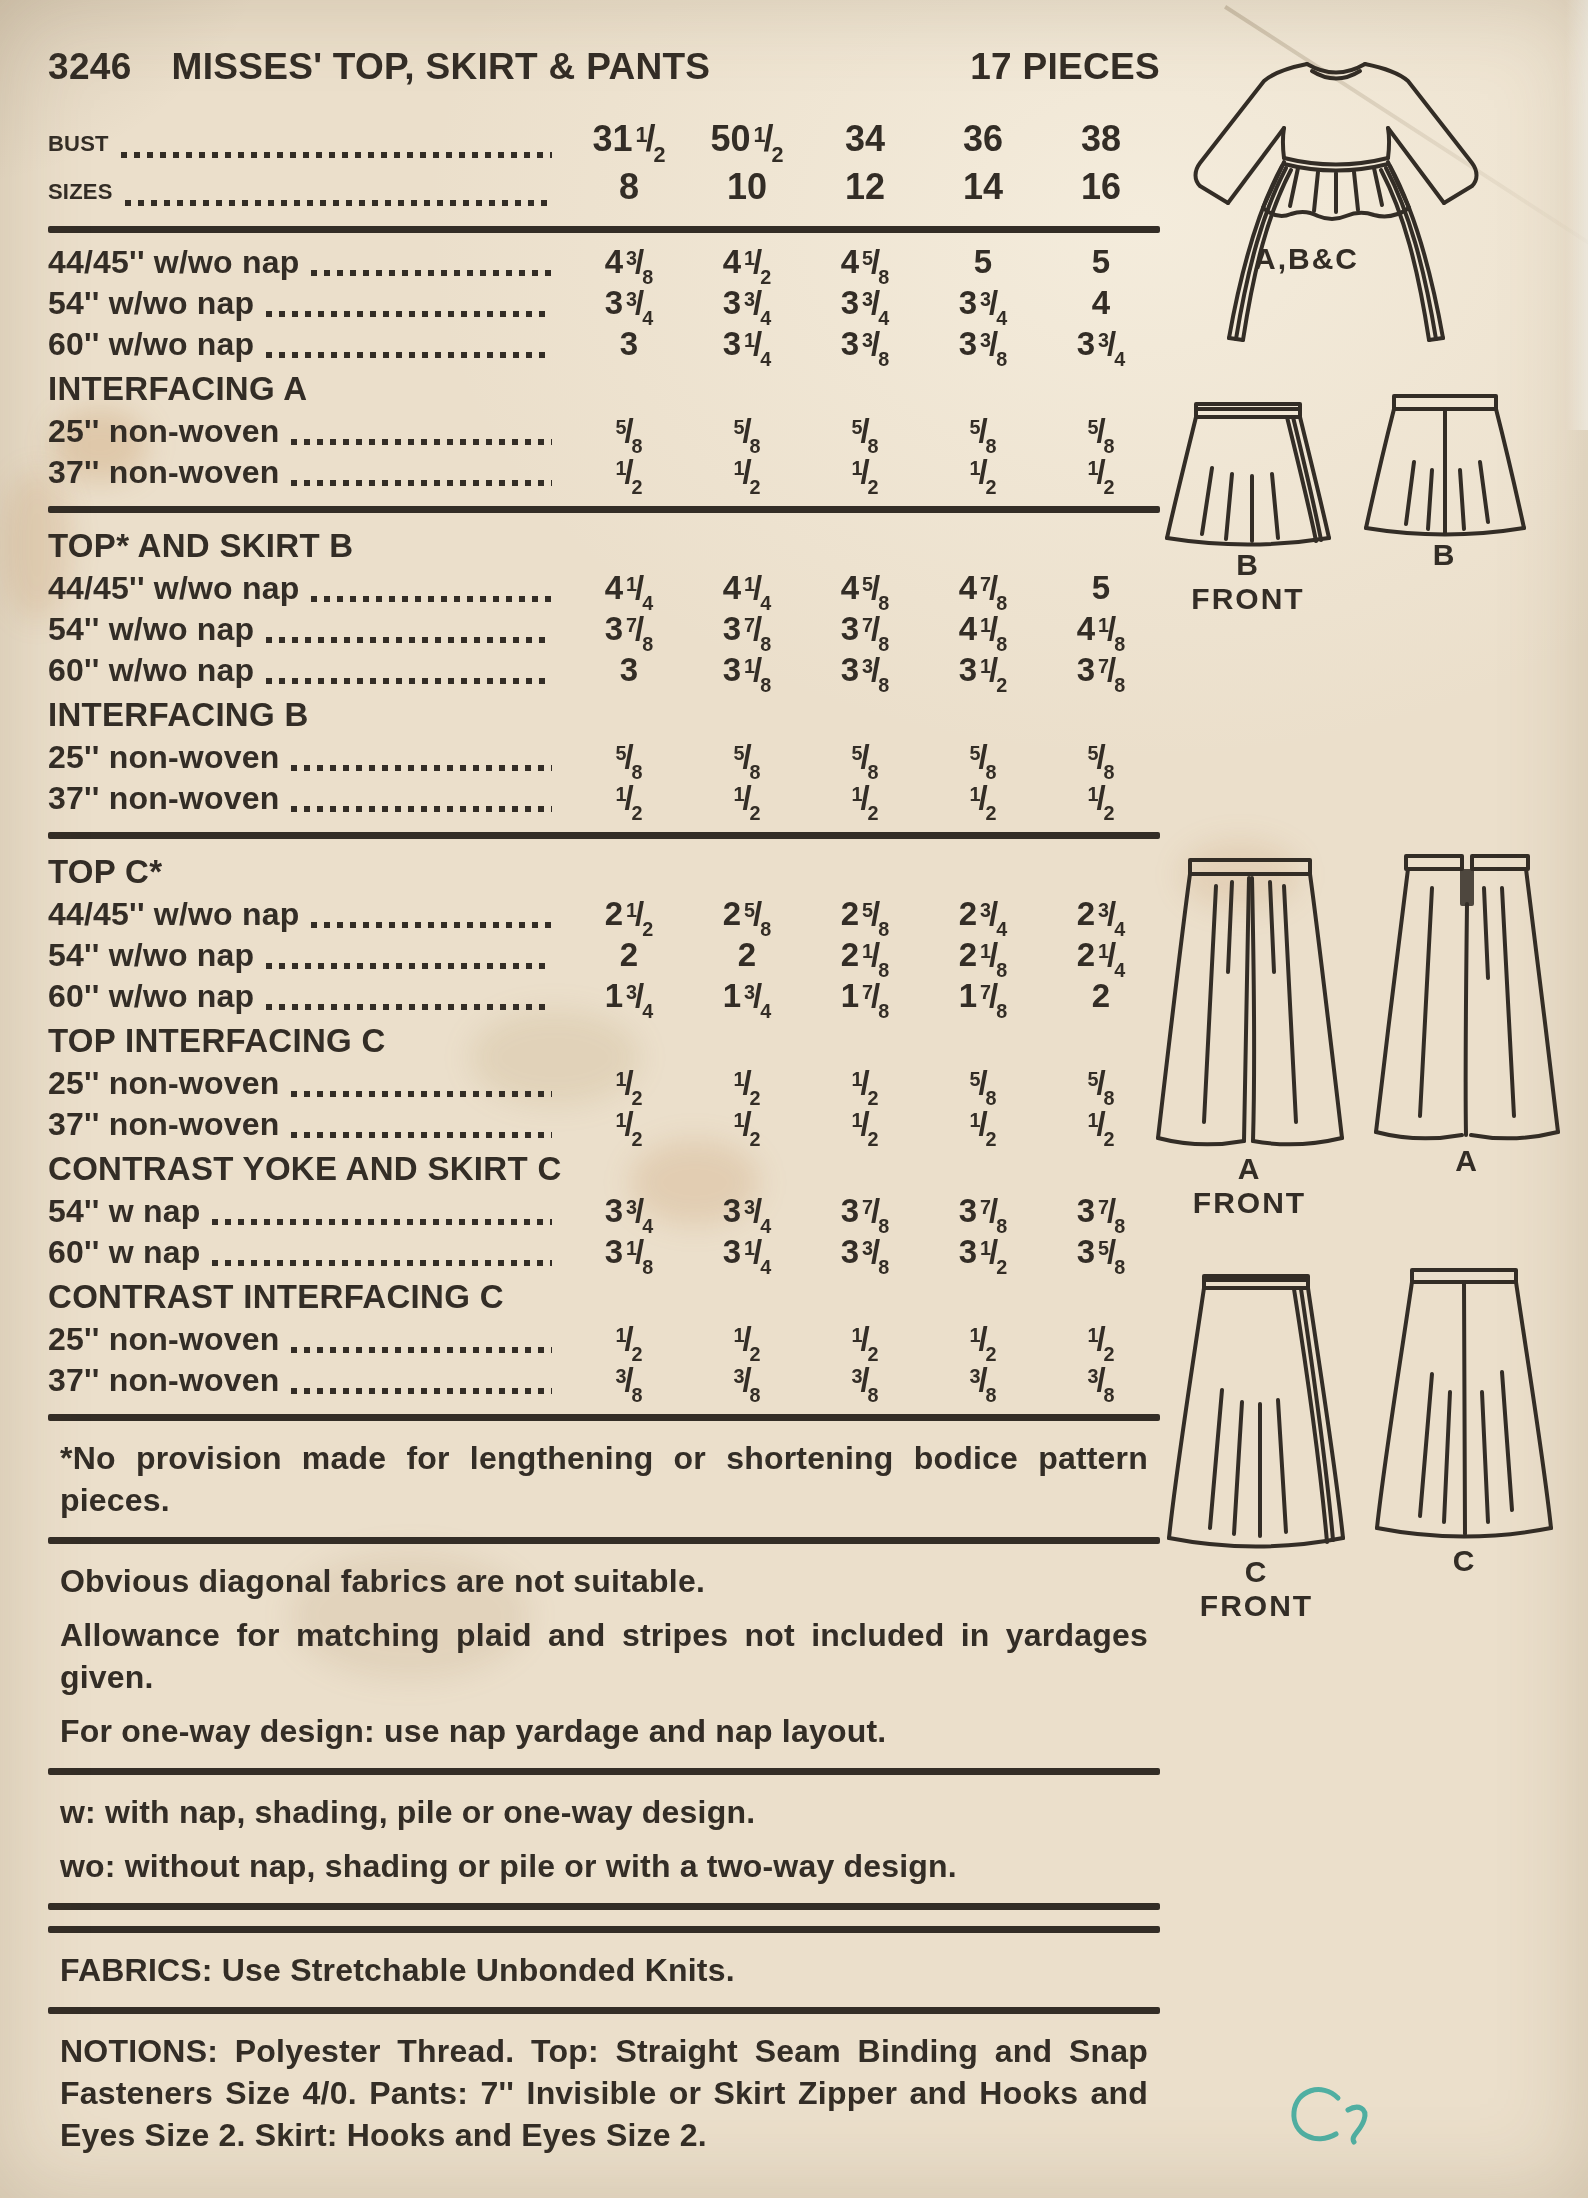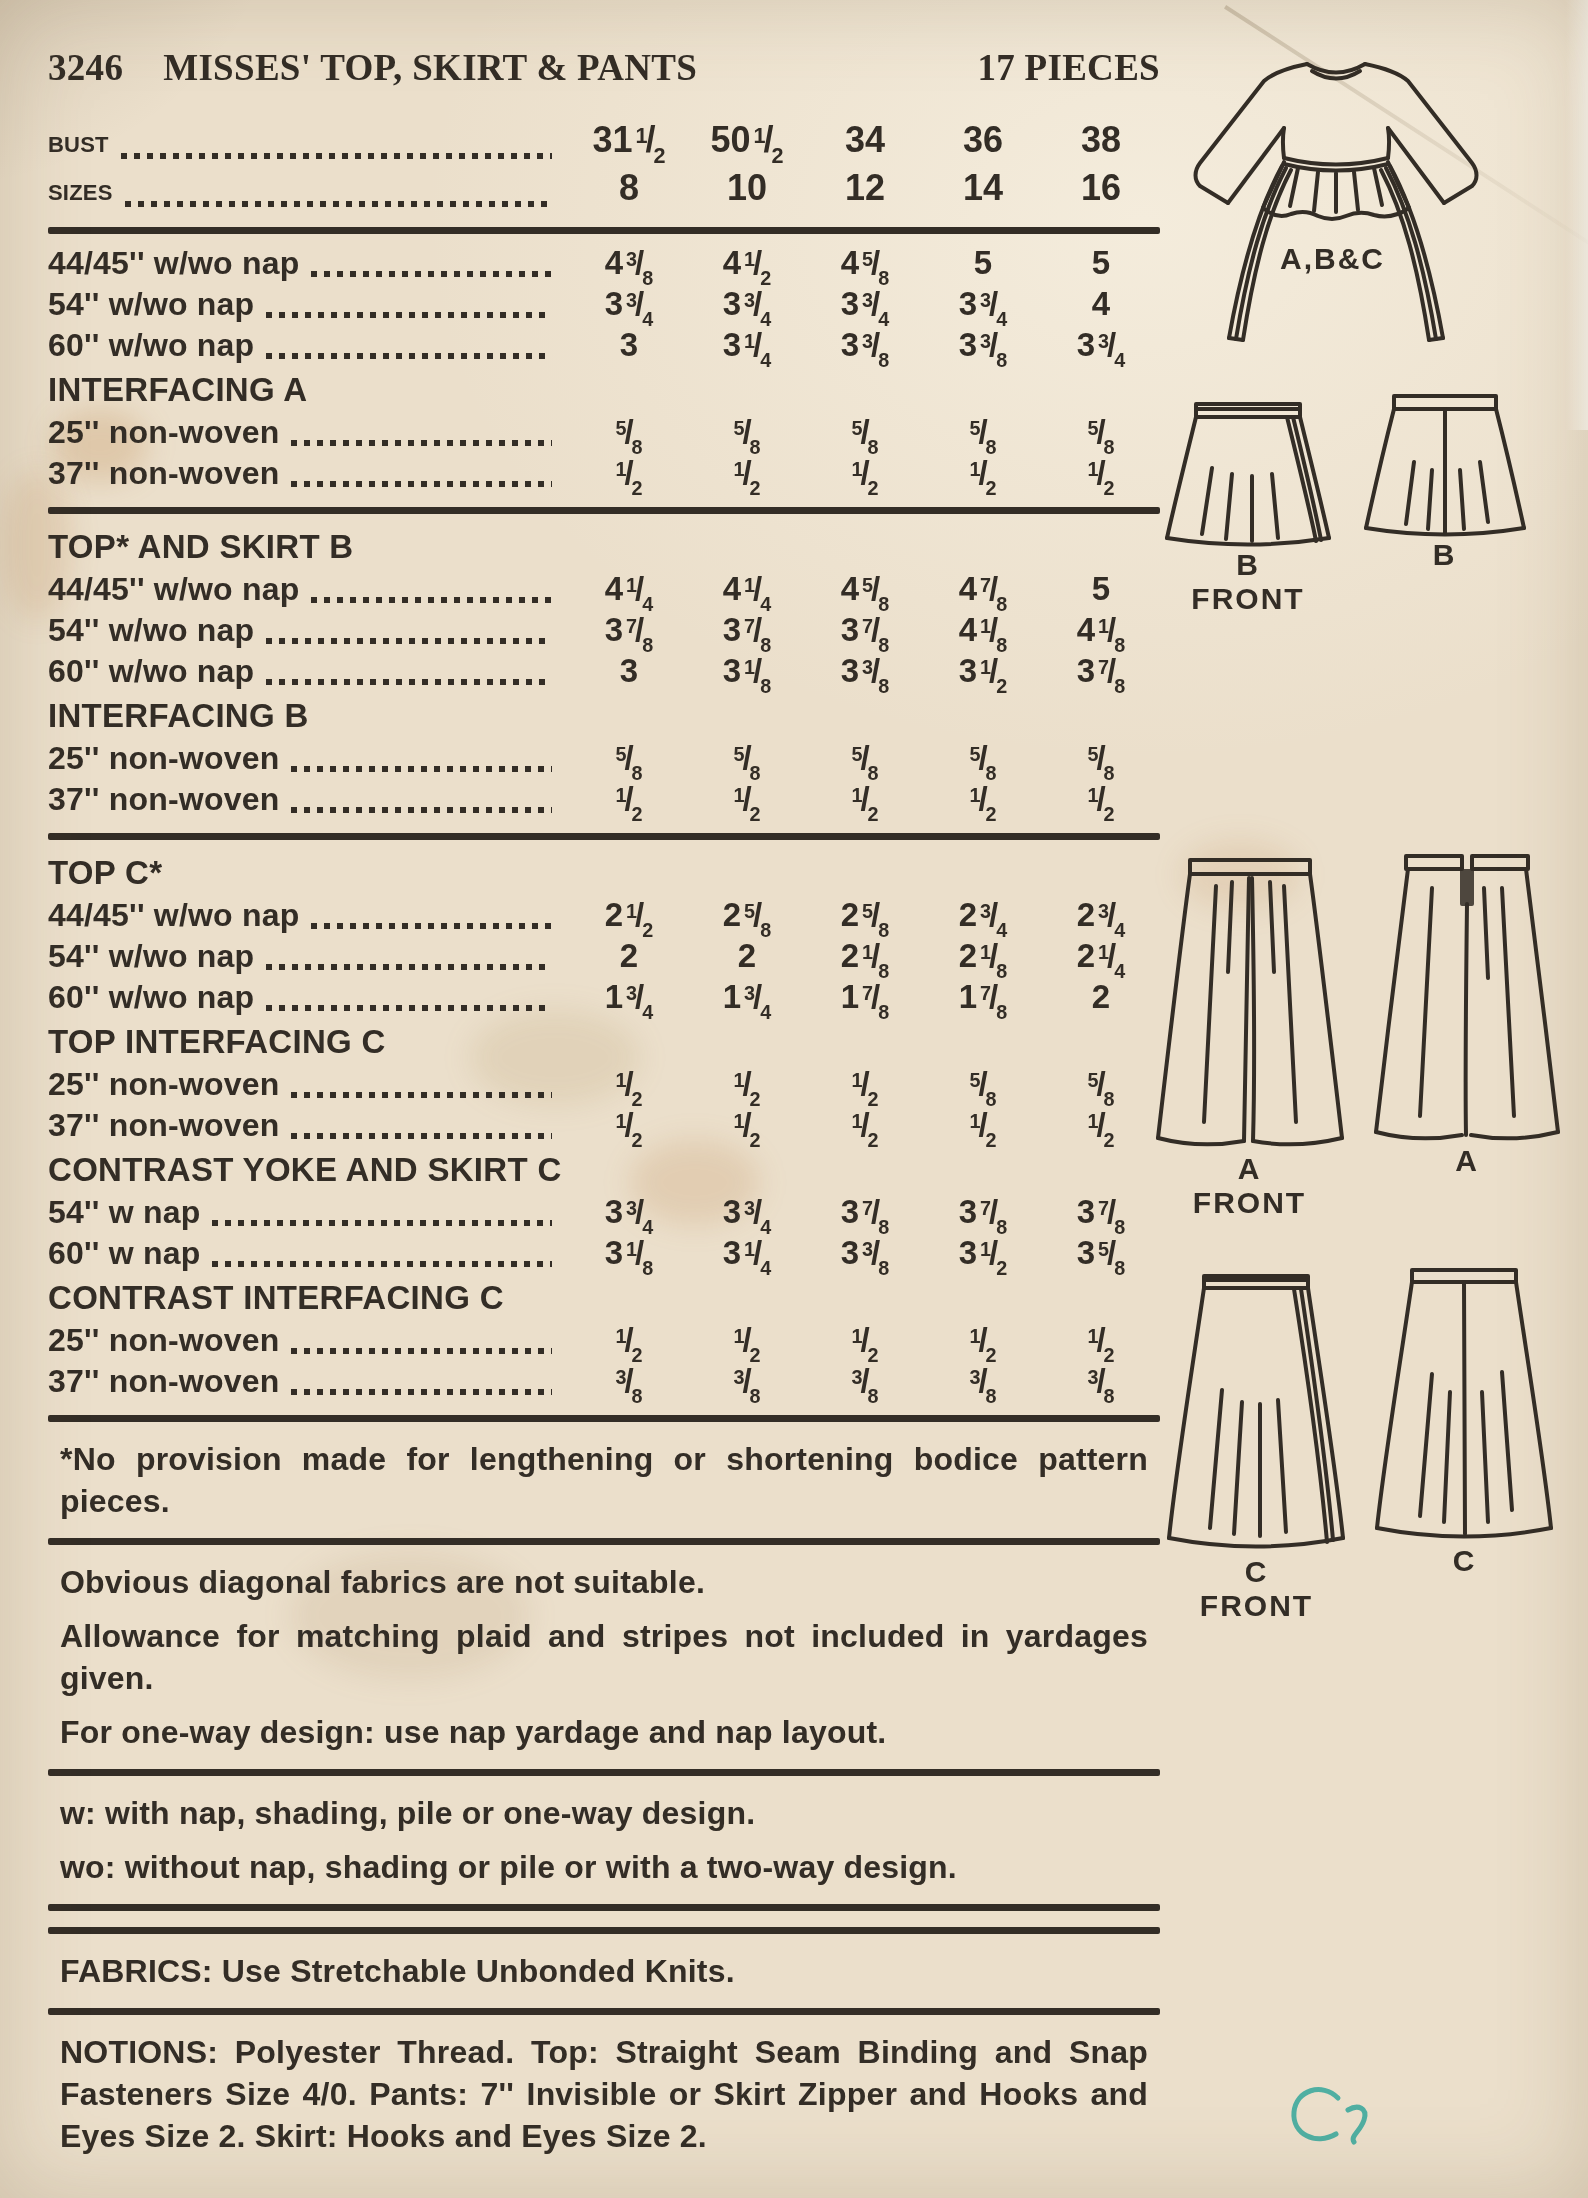--- a/index.html
+++ b/index.html
@@ -27,21 +27,21 @@
   .stain{position:absolute;border-radius:50%;filter:blur(14px);pointer-events:none;}
   .st1{left:52px;top:408px;width:96px;height:74px;background:rgba(176,108,40,.20);}
   .st2{left:2px;top:470px;width:70px;height:150px;background:rgba(176,108,40,.13);}
   .st3{left:470px;top:1010px;width:170px;height:95px;background:rgba(160,120,60,.12);}
   .st4{left:630px;top:1140px;width:130px;height:85px;background:rgba(176,108,40,.15);}
   .st5{left:290px;top:1550px;width:240px;height:130px;background:rgba(150,110,60,.10);}
   .st6{left:1180px;top:840px;width:120px;height:70px;background:rgba(176,108,40,.12);}
 
   .col-left{position:absolute;left:48px;top:46px;width:1112px;}
 
-  .hdr{display:flex;align-items:flex-start;font-size:37px;letter-spacing:.3px;font-family:Liberation Serif, serif;}
+  .hdr{display:flex;align-items:flex-start;font-size:37px;letter-spacing:.3px;}
   .hdr .t{margin-left:40px;}
   .hdr .p{margin-left:auto;}
 
   .mblock{margin-top:30px;}
   .trow{display:flex;align-items:baseline;height:41px;}
   .mrow{height:48px;}
   .tlabel{font-size:32px;white-space:nowrap;letter-spacing:.2px;}
   .mrow .tlabel{font-size:22px;}
   .theading{height:46px;font-size:33px;letter-spacing:.3px;display:flex;align-items:center;}
   .leader{flex:1 1 auto;height:6px;margin:0 18px 8px 12px;align-self:flex-end;
@@ -57,21 +57,21 @@
   #notes{margin-top:16px;}
   .note{margin:10px 0;}
   .note p{margin:12px;font-size:32px;line-height:42px;text-align:justify;letter-spacing:.2px;}
   .nrule{margin:16px 0;}
 
   .fig{position:absolute;}
   .fig svg{display:block;stroke:var(--ink);fill:none;stroke-width:4;
     stroke-linecap:round;stroke-linejoin:round;}
   .cap{font-size:30px;letter-spacing:2px;line-height:34px;text-align:center;}
   .fig-top{left:1166px;top:50px;width:380px;height:330px;}
-  .cap-top{position:absolute;left:114px;top:192px;}
+  .cap-top{position:absolute;left:88px;top:192px;}
   .fig-b{left:1156px;top:388px;width:412px;height:230px;}
   .fig-a{left:1152px;top:842px;width:424px;height:430px;}
   .fig-c{left:1156px;top:1258px;width:424px;height:430px;}
   .subfig{position:absolute;display:flex;flex-direction:column;align-items:center;}
   .fig-b .front{left:6px;top:10px;width:172px;}
   .fig-b .back{left:206px;top:4px;width:165px;}
   .fig-a .front{left:0;top:10px;width:195px;}
   .fig-a .back{left:220px;top:6px;width:190px;}
   .fig-c .front{left:8px;top:12px;width:185px;}
   .fig-c .back{left:216px;top:6px;width:185px;}

